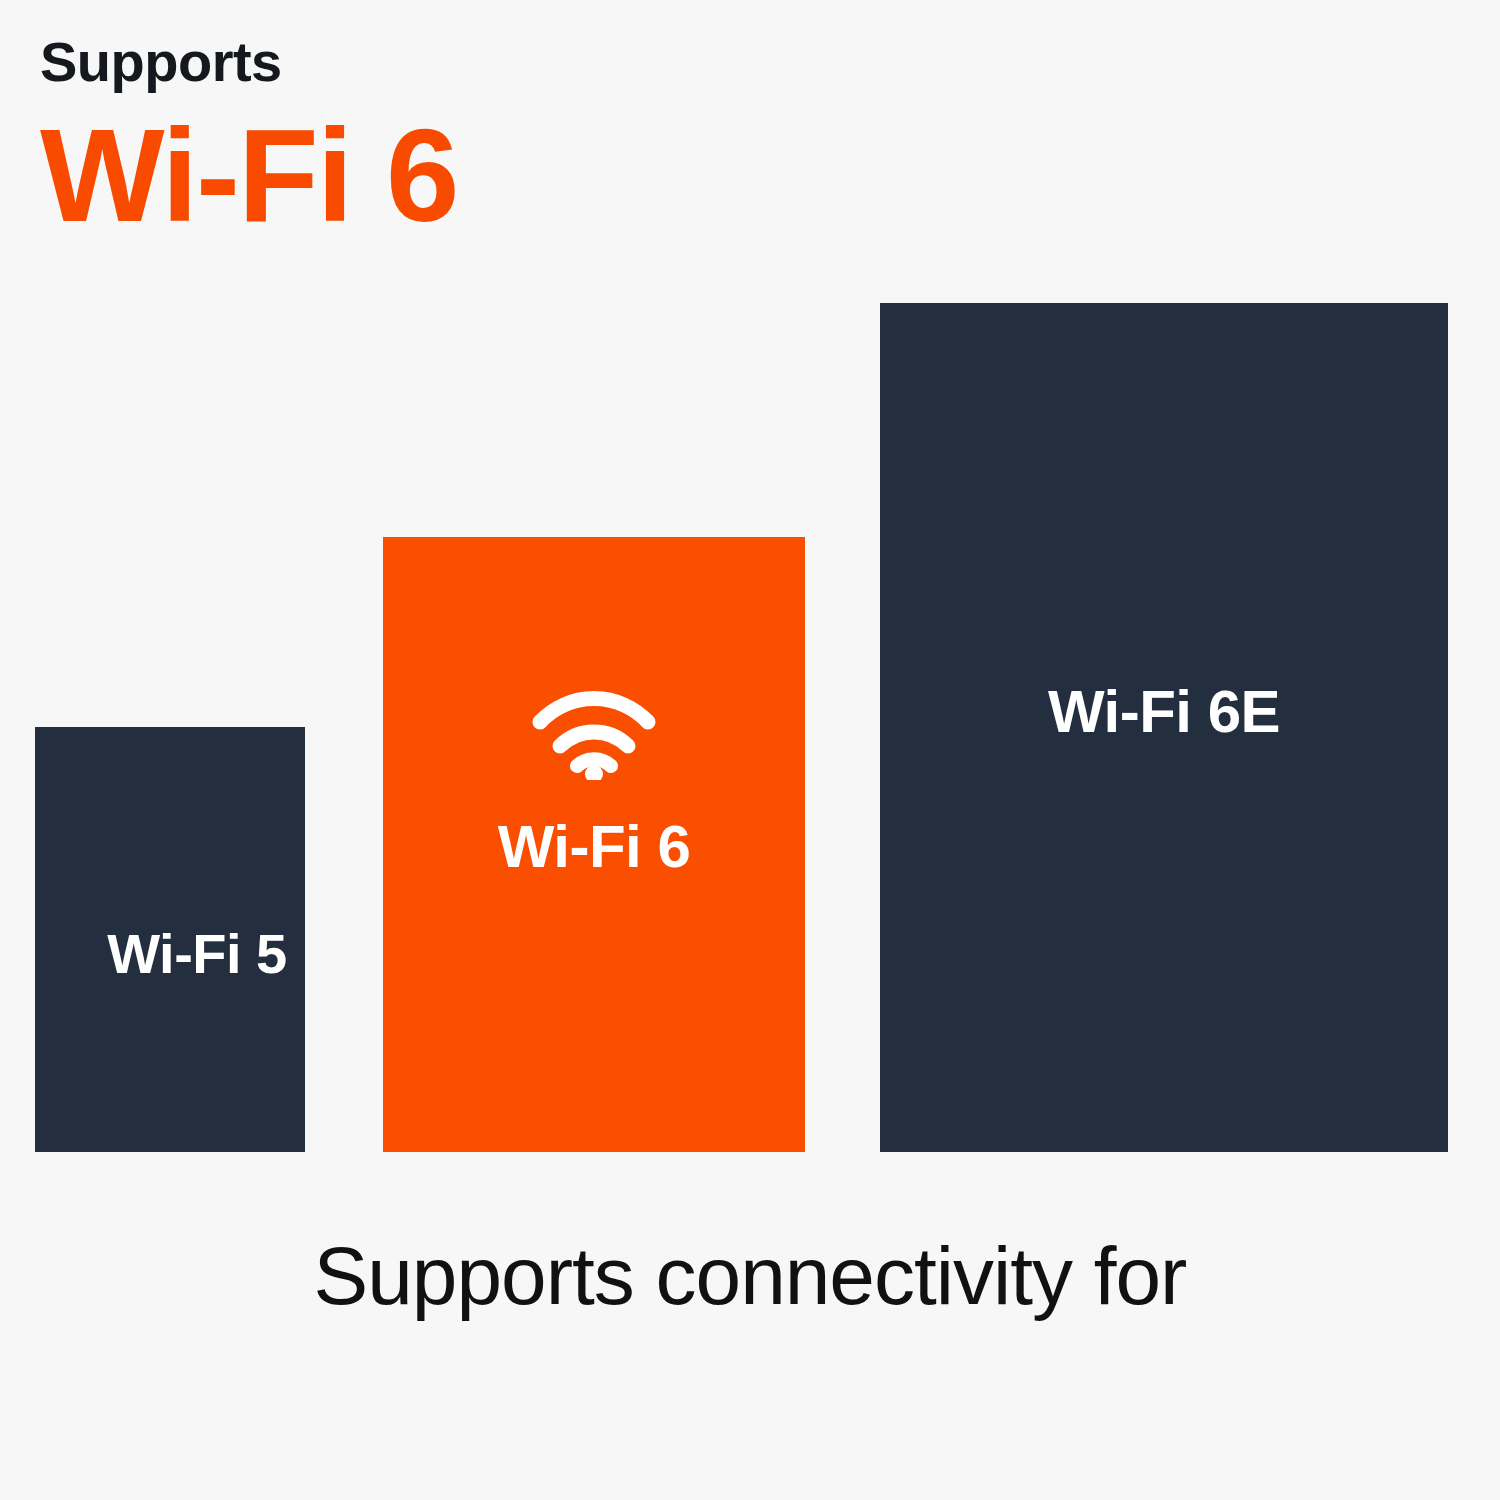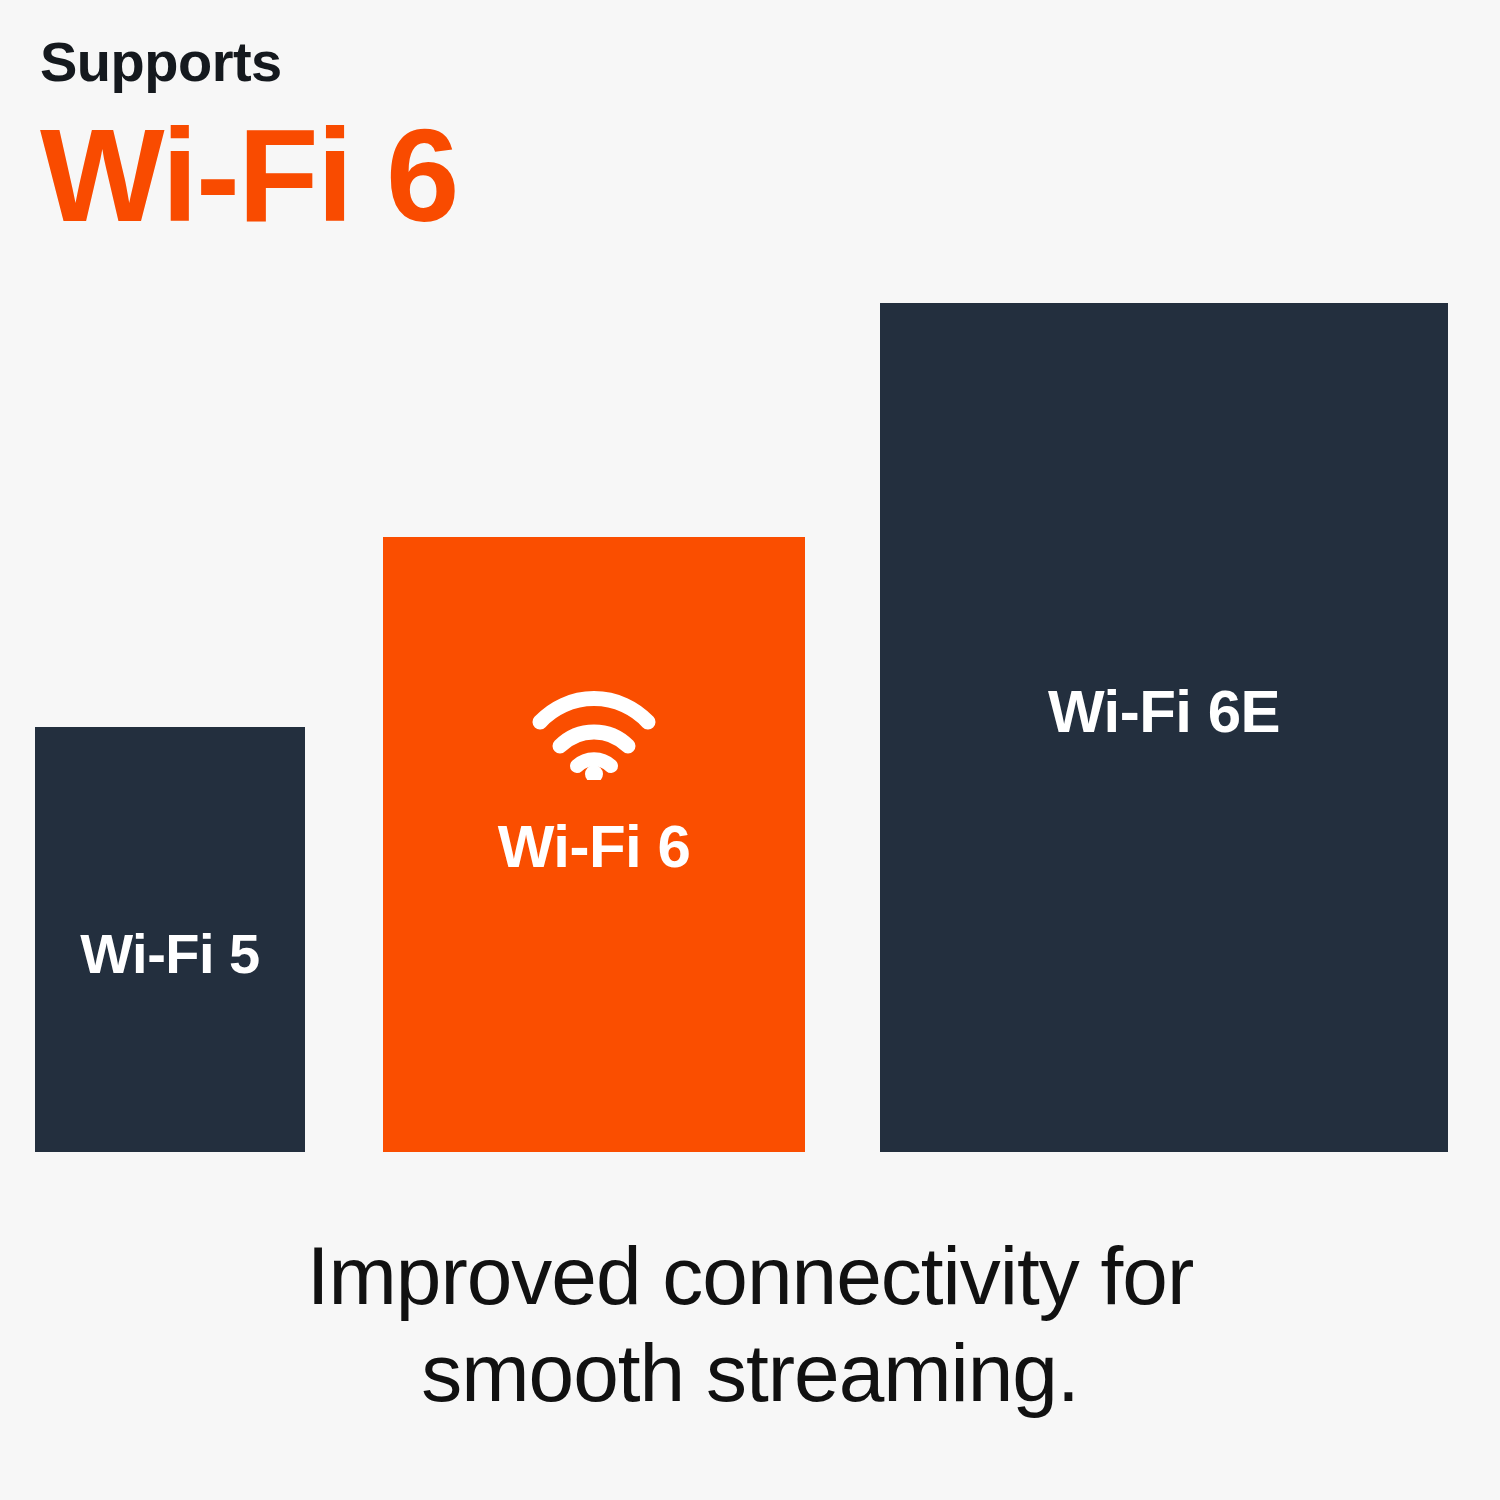--- a/index.html
+++ b/index.html
@@ -71,21 +71,21 @@
   .bar-label {
     position: absolute;
     left: 0;
     width: 100%;
     text-align: center;
     color: #ffffff;
     font-weight: bold;
     line-height: 1.0;
     white-space: nowrap;
   }
-  #label-wifi5  { bottom: 170px; font-size: 56px; letter-spacing: -0.5px; }
+  #label-wifi5  { bottom: 170px; font-size: 56px; letter-spacing: -0.5px; padding-left: 27px; }
   #label-wifi6  { bottom: 275px; font-size: 60px; letter-spacing: -0.5px; }
   #label-wifi6e { bottom: 410px; font-size: 60px; letter-spacing: -0.5px; }
 
   
   #wifi-signal-icon {
     position: absolute;
     left: 50%;
     transform: translateX(-50%);
     bottom: 372px;
     width: 128px;
@@ -137,17 +137,16 @@
       <span class="bar-label" id="label-wifi6">Wi-Fi 6</span>
     </div>
 
     <div class="bar bar-navy" id="bar-wifi6e">
       <span class="bar-label" id="label-wifi6e">Wi-Fi 6E</span>
     </div>
 
   </div>
 
   <div id="caption">
-    <span class="caption-line">Improved connectivity for</span>
-    <span class="caption-line">smooth streaming.</span>
+    <span class="caption-line">Supports connectivity for</span>
   </div>
 
 </div>
 
 </body></html>

